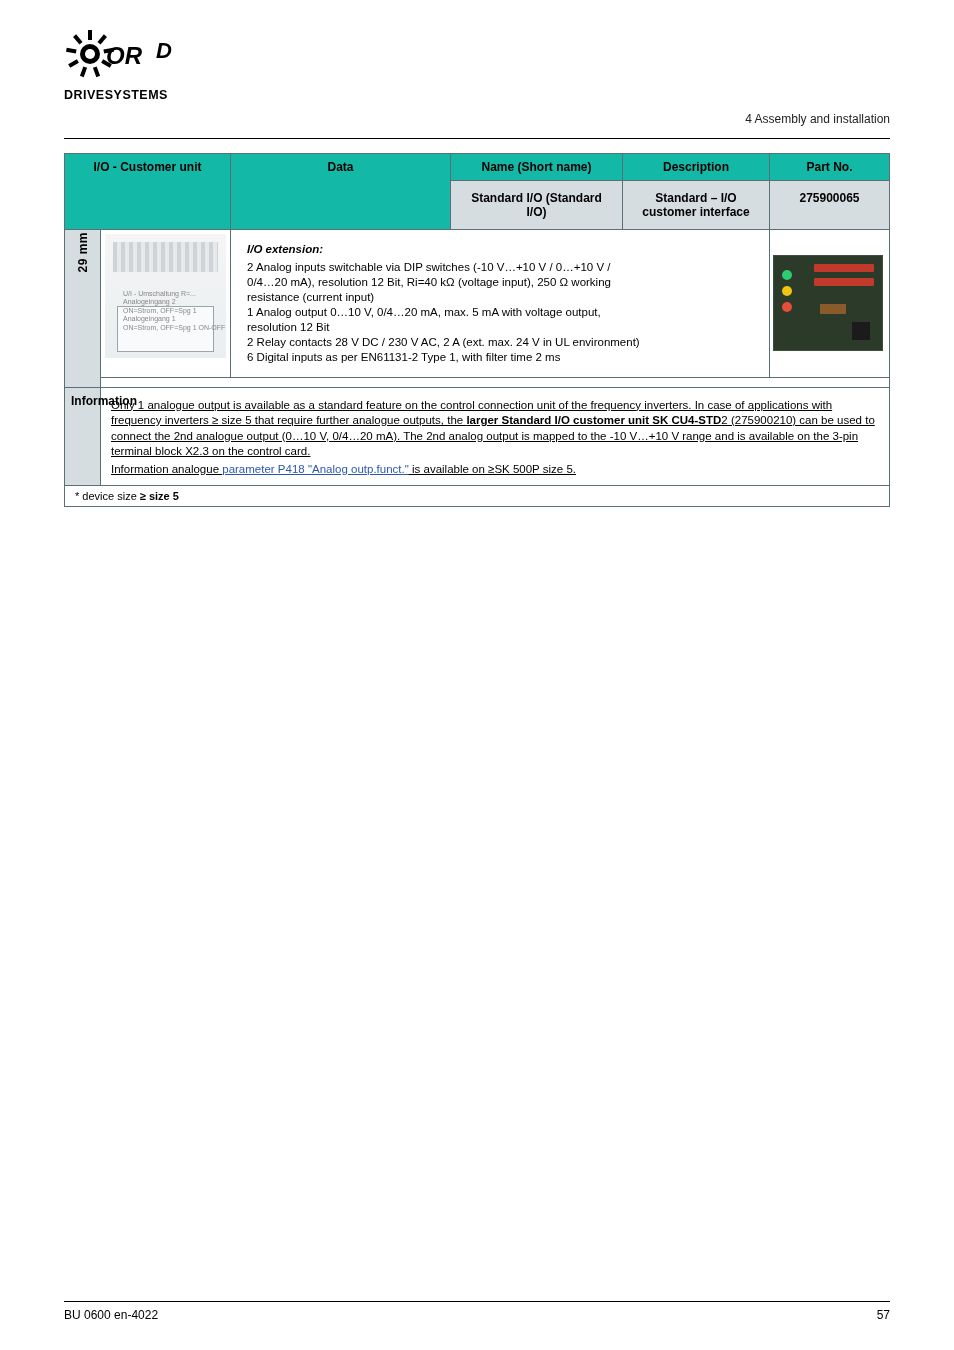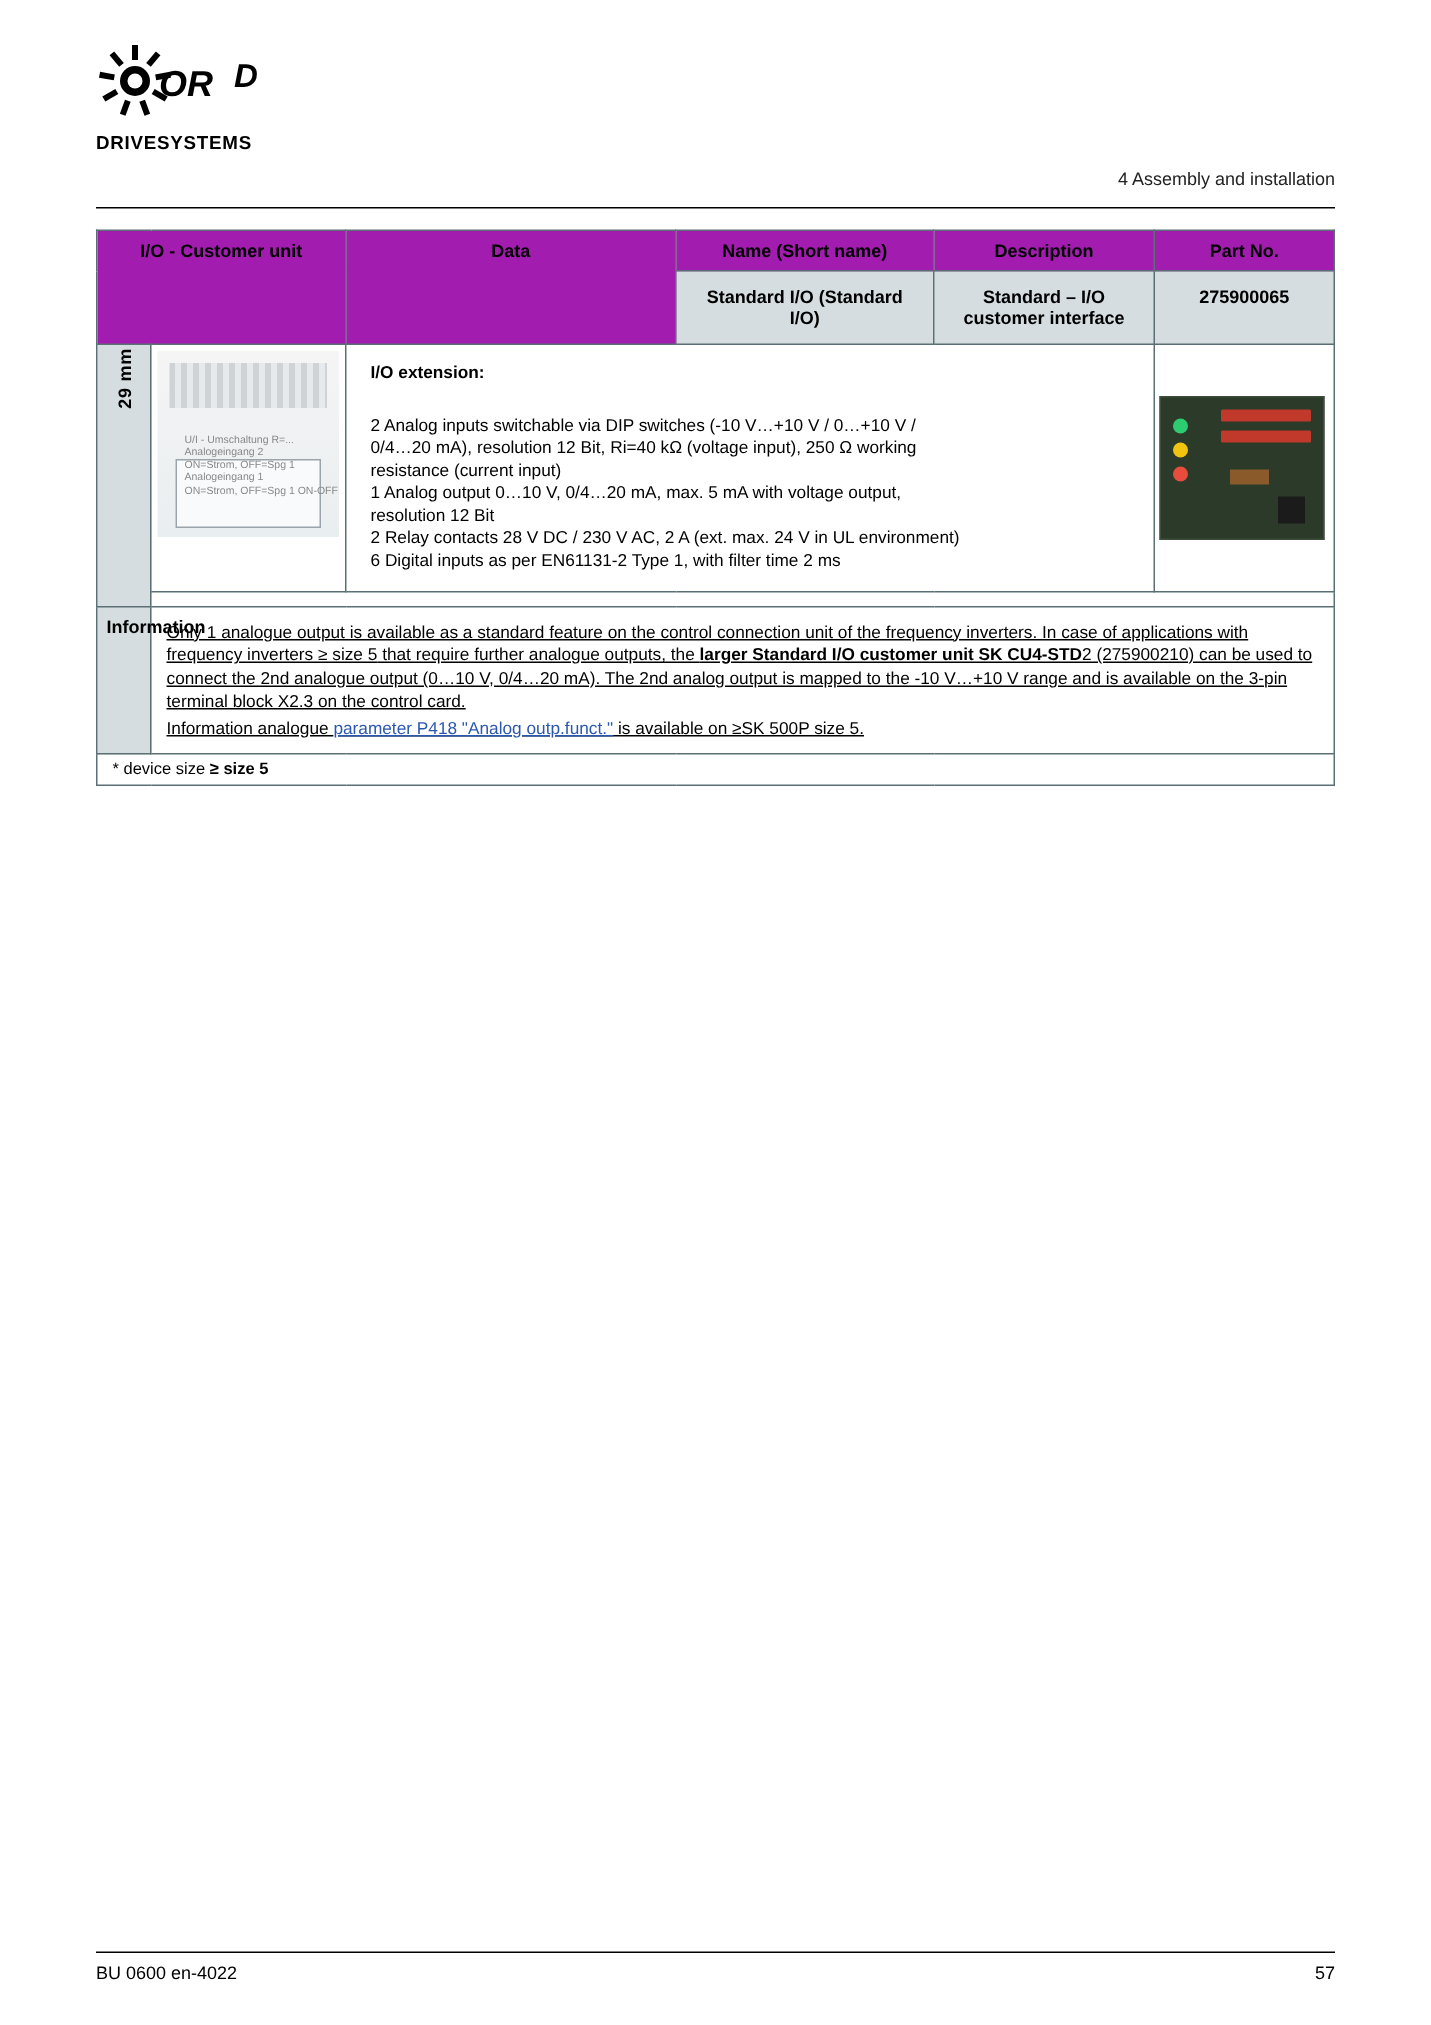--- a/index.html
+++ b/index.html
@@ -40,21 +40,21 @@
   table.main {
     width: 100%;
     border-collapse: collapse;
     table-layout: fixed;
   }
   table.main th, table.main td {
     border: 1px solid #5b7074;
     vertical-align: top;
   }
   th.hdr {
-    background: #a21caf;
+    background: #14b8a6;
     font-weight: 700;
     text-align: center;
     padding: 6px 6px;
     font-size: 12px;
   }
   td.cat-label {
     background: #d6dde0;
     font-weight: 700;
     text-align: center;
     vertical-align: middle;
@@ -103,21 +103,21 @@
   .term-note {
     position:absolute; bottom:26px; left:18px;
     font-size:7px; color:#888; line-height:1.2;
   }
 
   .desc {
     padding: 6px 8px;
     font-size: 11.5px;
     line-height: 1.3;
   }
-  .desc .ext-title { font-weight: 700; margin-bottom: 20px; }
+  .desc .ext-title { font-weight: 700; margin-bottom: 3px; font-style: italic; }
   .desc-cell { position: relative; padding: 6px 8px; }
 
   .board-img {
     width: 110px; height: 96px;
     background: #2b3a29;
     position: absolute; right: 6px; top: 50%; transform: translateY(-50%);
     border: 1px solid #3d4f3b;
   }
   .board-img::before, .board-img::after {
     content:''; position:absolute; height:8px; background:#c0392b; border-radius:1px;

